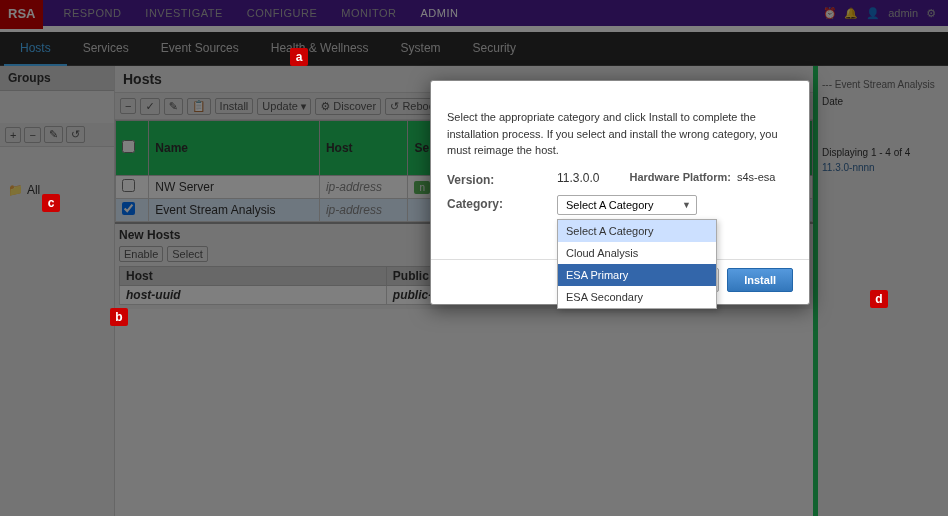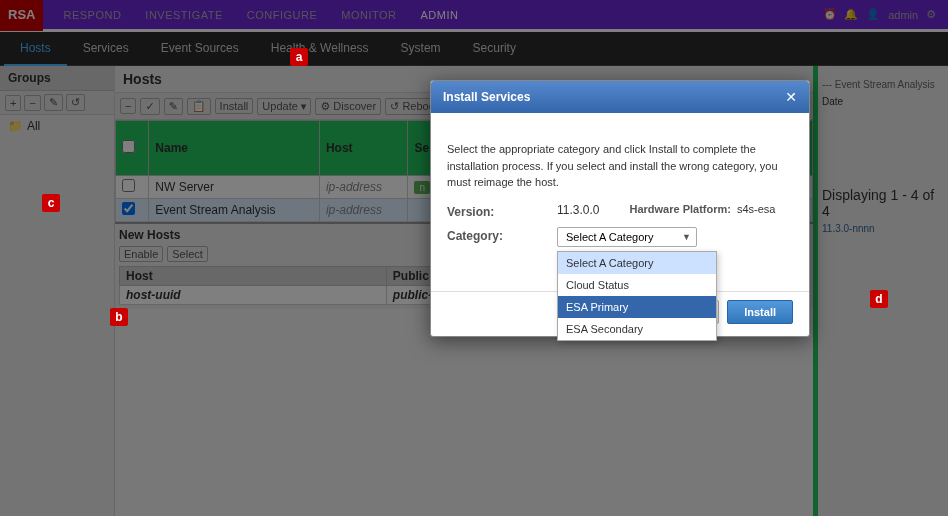--- a/index.html
+++ b/index.html
@@ -1,24 +1,24 @@
 <!DOCTYPE html>
 <html><head>
   <meta charset="utf-8">
   <style>
     * { box-sizing: border-box; margin: 0; padding: 0; font-family: Arial, sans-serif; font-size: 12px; }
     body { background: #1a1a1a; width: 948px; height: 516px; overflow: hidden; position: relative; }
 
     
     .top-nav {
-      background: #6d28d9;
+      background: #4c1d95;
       display: flex;
       align-items: center;
       height: 32px;
-      border-bottom: 3px solid #ffffff;
+      border-bottom: 6px solid #ffffff;
     }
     .rsa-logo {
       background: #cc0000;
       color: white;
       font-weight: bold;
       padding: 4px 8px;
       font-size: 13px;
       height: 32px;
       display: flex;
       align-items: center;
@@ -77,20 +77,21 @@
       background: #f0f0f0;
     }
 
     
     .groups-panel {
       width: 115px;
       background: #e8e8e8;
       border-right: 1px solid #ccc;
       display: flex;
       flex-direction: column;
+      gap: 32px;
     }
     .panel-title {
       background: #d0d0d0;
       padding: 5px 8px;
       font-weight: bold;
       font-size: 12px;
       color: #333;
       border-bottom: 1px solid #bbb;
     }
     .panel-toolbar {
@@ -245,23 +246,23 @@
       color: #555;
       overflow: hidden;
     }
     .right-panel-text {
       margin-top: 8px;
       line-height: 1.4;
       color: #666;
       font-size: 10px;
     }
     .displaying-text {
-      margin-top: 80px;
-      color: #333;
-      font-size: 14px;
+      margin-top: 40px;
+      color: #333;
+      font-size: 10px;
     }
     .version-text {
       margin-top: 4px;
       color: #336699;
       font-size: 10px;
     }
 
     
     .modal-overlay {
       position: absolute;
@@ -538,24 +539,20 @@
   <div class="right-panel">
     <div class="right-panel-text">--- Event Stream Analysis</div>
     <div style="margin-top:4px;color:#333;font-size:10px;">Date</div>
     <div class="displaying-text">Displaying 1 - 4 of 4</div>
     <div class="version-text">11.3.0-nnnn</div>
   </div>
 </div>
 
 <div class="modal-overlay">
   <div class="modal">
-    <div class="modal-header">
-      <span>Install Services</span>
-      <button class="modal-close">✕</button>
-    </div>
     <div class="modal-body">
       <div class="modal-desc">Select the appropriate category and click Install to complete the installation process. If you select and install the wrong category, you must reimage the host.</div>
       <div class="modal-field">
         <span class="modal-label">Version:</span>
         <span class="modal-value">11.3.0.0</span>
         <span style="margin-left:30px;font-weight:bold;color:#555;font-size:11px;">Hardware Platform:</span>
         <span style="margin-left:6px;font-size:11px;color:#333;">s4s-esa</span>
       </div>
       <div class="modal-field">
         <span class="modal-label">Category:</span>
@@ -563,21 +560,21 @@
           <select class="modal-select">
             <option>Select A Category</option>
             <option>Cloud Gateway</option>
             <option>ESA Primary</option>
             <option>ESA Secondary</option>
           </select>
           <span class="dropdown-arrow">▼</span>
           
           <div class="dropdown-list">
             <div class="dropdown-option selected">Select A Category</div>
-            <div class="dropdown-option">Cloud Status</div>
+            <div class="dropdown-option">Cloud Analysis</div>
             <div class="dropdown-option highlighted">ESA Primary</div>
             <div class="dropdown-option">ESA Secondary</div>
           </div>
         </div>
       </div>
     </div>
     <div class="modal-footer">
       <button class="btn-cancel">Cancel</button>
       <button class="btn-install">Install</button>
     </div>

